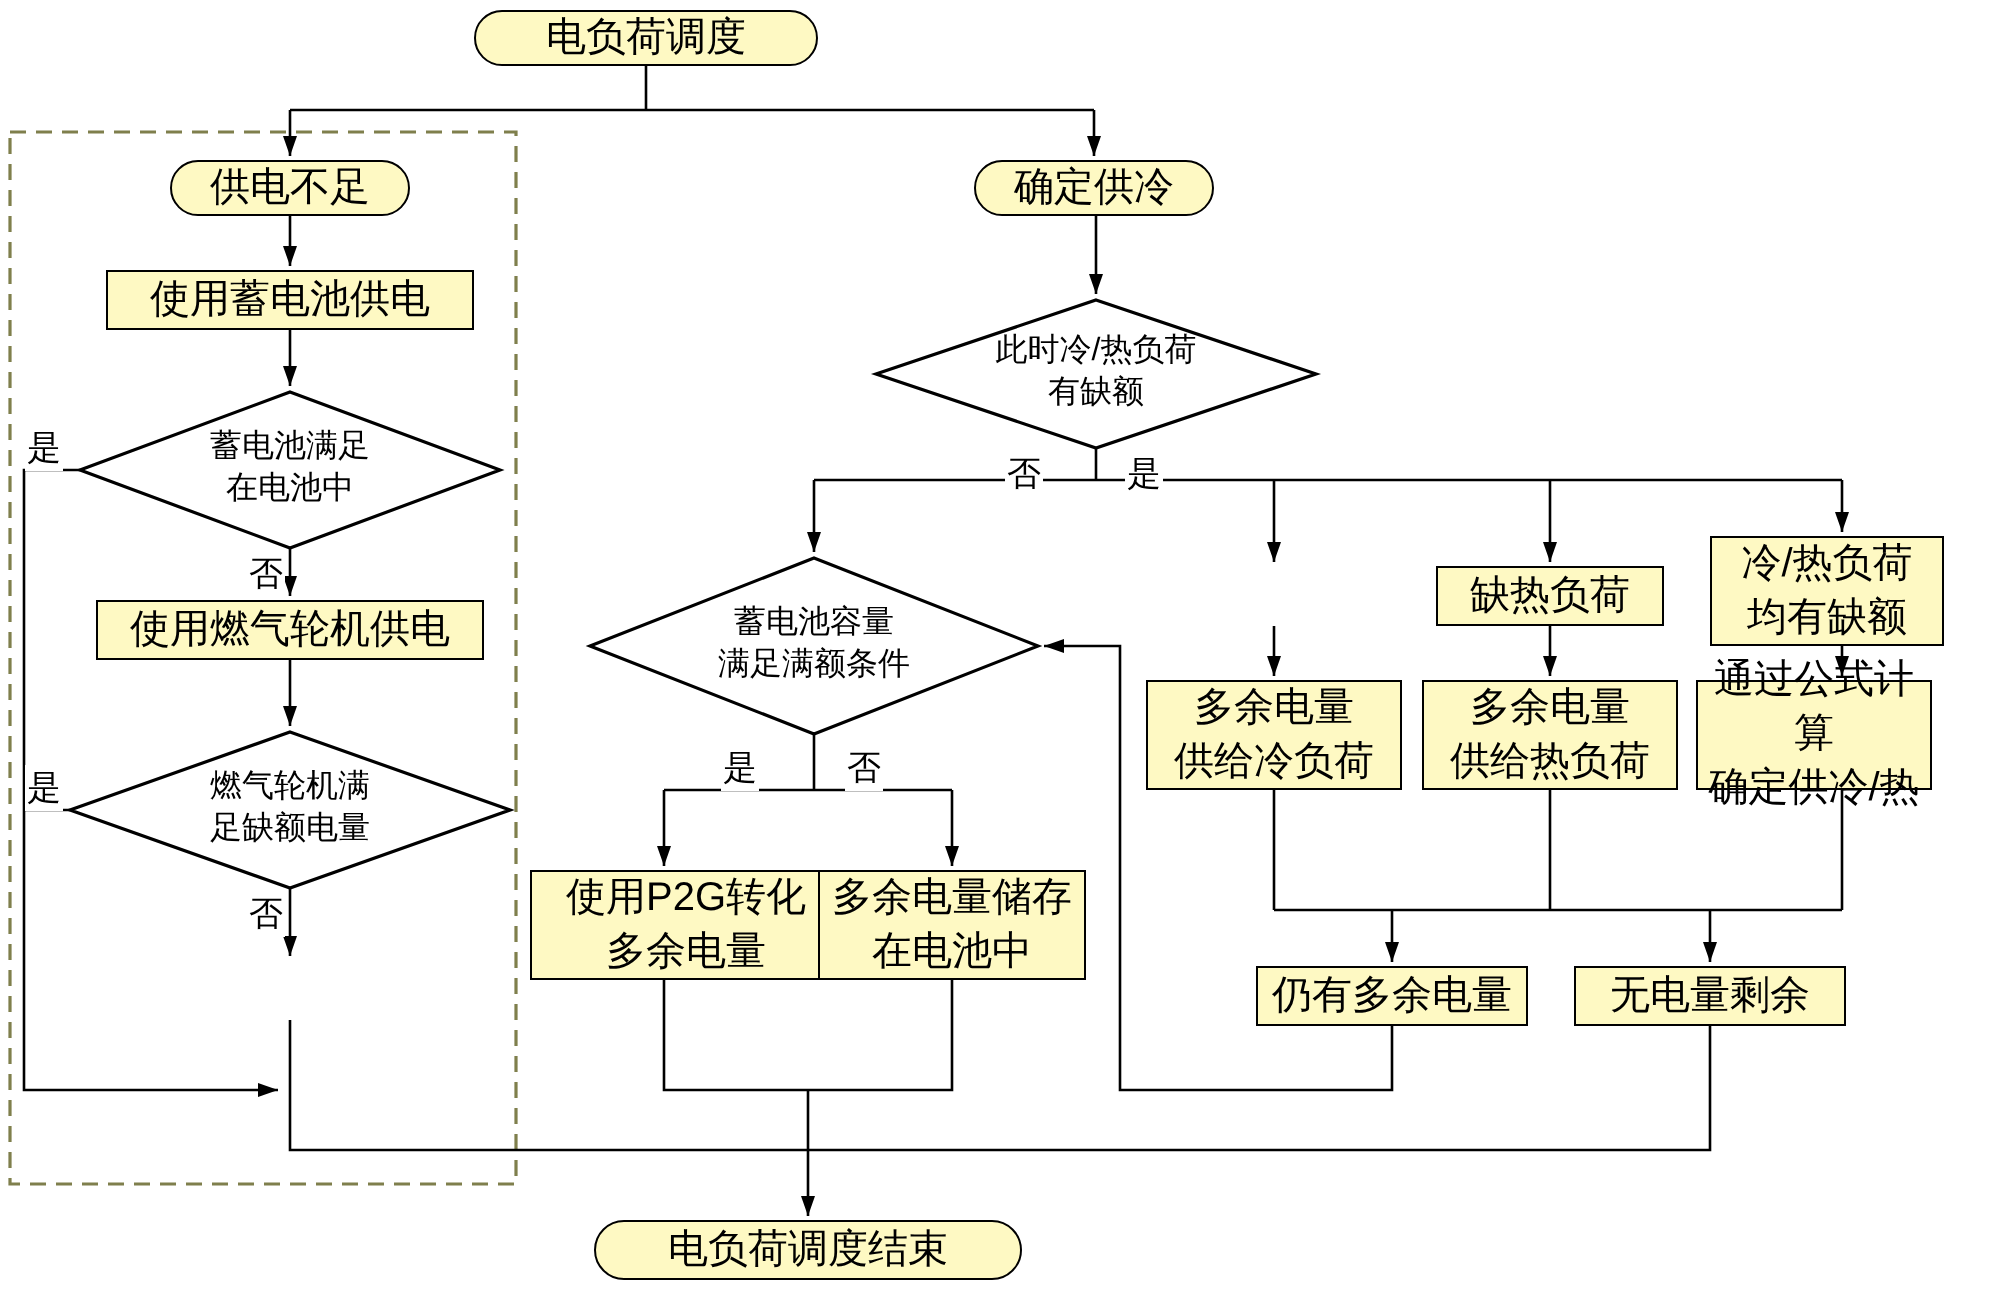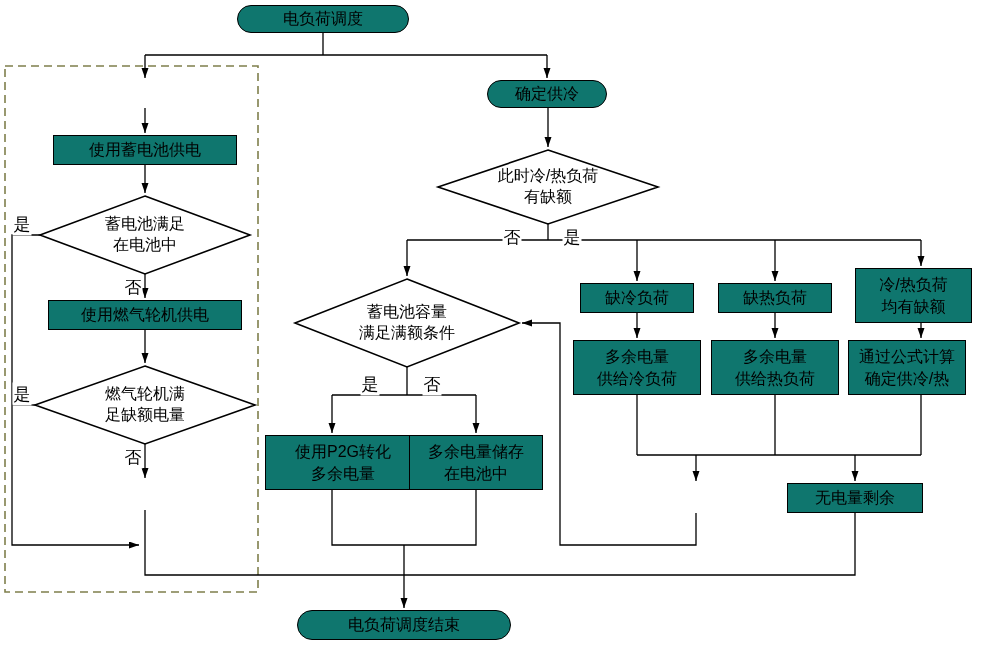--- a/index.html
+++ b/index.html
@@ -3,22 +3,22 @@
 <meta charset="utf-8">
 <style>
   html,body{margin:0;padding:0;background:#fff;}
   .stage{
     position:relative;width:1000px;height:648px;background:#fff;overflow:hidden;
     font-family:"Liberation Sans","DejaVu Sans",sans-serif;color:#000;
   }
   svg.layer{position:absolute;left:0;top:0;width:1000px;height:648px;}
   .node{
     position:absolute;box-sizing:border-box;display:flex;align-items:center;justify-content:center;
-    text-align:center;border:1.6px solid #000;background:#0f766e;
-    font-size:16px;line-height:1.35;white-space:pre-line;z-index:2;
+    text-align:center;border:1.6px solid #000;background:#fef9c3;
+    font-size:20px;line-height:1.35;white-space:pre-line;z-index:2;
   }
   .terminal{border-radius:15px;}
   .diamond-label{
     position:absolute;transform:translate(-50%,-50%);text-align:center;
     font-size:16px;line-height:1.3;white-space:pre-line;z-index:3;
   }
   .branch-label{
     position:absolute;transform:translate(-50%,-50%);font-size:17px;z-index:3;background:#fff;padding:0 1px;
   }
 </style>
@@ -84,42 +84,43 @@
       <polygon points="145,196 250,235 145,274 40,235"></polygon>
       <polygon points="145,366 255,405 145,444 35,405"></polygon>
       <polygon points="548,150 658,187 548,224 438,187"></polygon>
       <polygon points="407,279 519,323 407,367 295,323"></polygon>
     </g>
   </svg>
 
   <div class="node terminal" style="left:237px;top:5px;width:172px;height:28px">电负荷调度</div>
   <div class="node terminal" style="left:297px;top:610px;width:214px;height:30px">电负荷调度结束</div>
 
+  <div class="node terminal" style="left:85px;top:80px;width:120px;height:28px">供电不足</div>
   <div class="node terminal" style="left:487px;top:80px;width:120px;height:28px">确定供冷</div>
 
   <div class="node" style="left:53px;top:135px;width:184px;height:30px">使用蓄电池供电</div>
   <div class="node" style="left:48px;top:300px;width:194px;height:30px">使用燃气轮机供电</div>
 
-  <div class="node" style="left:580px;top:283px;width:114px;height:30px">缺冷负荷</div>
   <div class="node" style="left:718px;top:283px;width:114px;height:30px">缺热负荷</div>
   <div class="node" style="left:855px;top:268px;width:117px;height:55px">冷/热负荷
 均有缺额</div>
 
   <div class="node" style="left:573px;top:340px;width:128px;height:55px">多余电量
 供给冷负荷</div>
   <div class="node" style="left:711px;top:340px;width:128px;height:55px">多余电量
 供给热负荷</div>
   <div class="node" style="left:848px;top:340px;width:118px;height:55px">通过公式计算
 确定供冷/热</div>
 
   <div class="node" style="left:265px;top:435px;width:156px;height:55px">使用P2G转化
 多余电量</div>
   <div class="node" style="left:409px;top:435px;width:134px;height:55px">多余电量储存
 在电池中</div>
 
+  <div class="node" style="left:628px;top:483px;width:136px;height:30px">仍有多余电量</div>
   <div class="node" style="left:787px;top:483px;width:136px;height:30px">无电量剩余</div>
 
   <div class="diamond-label" style="left:145px;top:235px">蓄电池满足
 在电池中</div>
   <div class="diamond-label" style="left:145px;top:405px">燃气轮机满
 足缺额电量</div>
   <div class="diamond-label" style="left:548px;top:187px">此时冷/热负荷
 有缺额</div>
   <div class="diamond-label" style="left:407px;top:323px">蓄电池容量
 满足满额条件</div>

